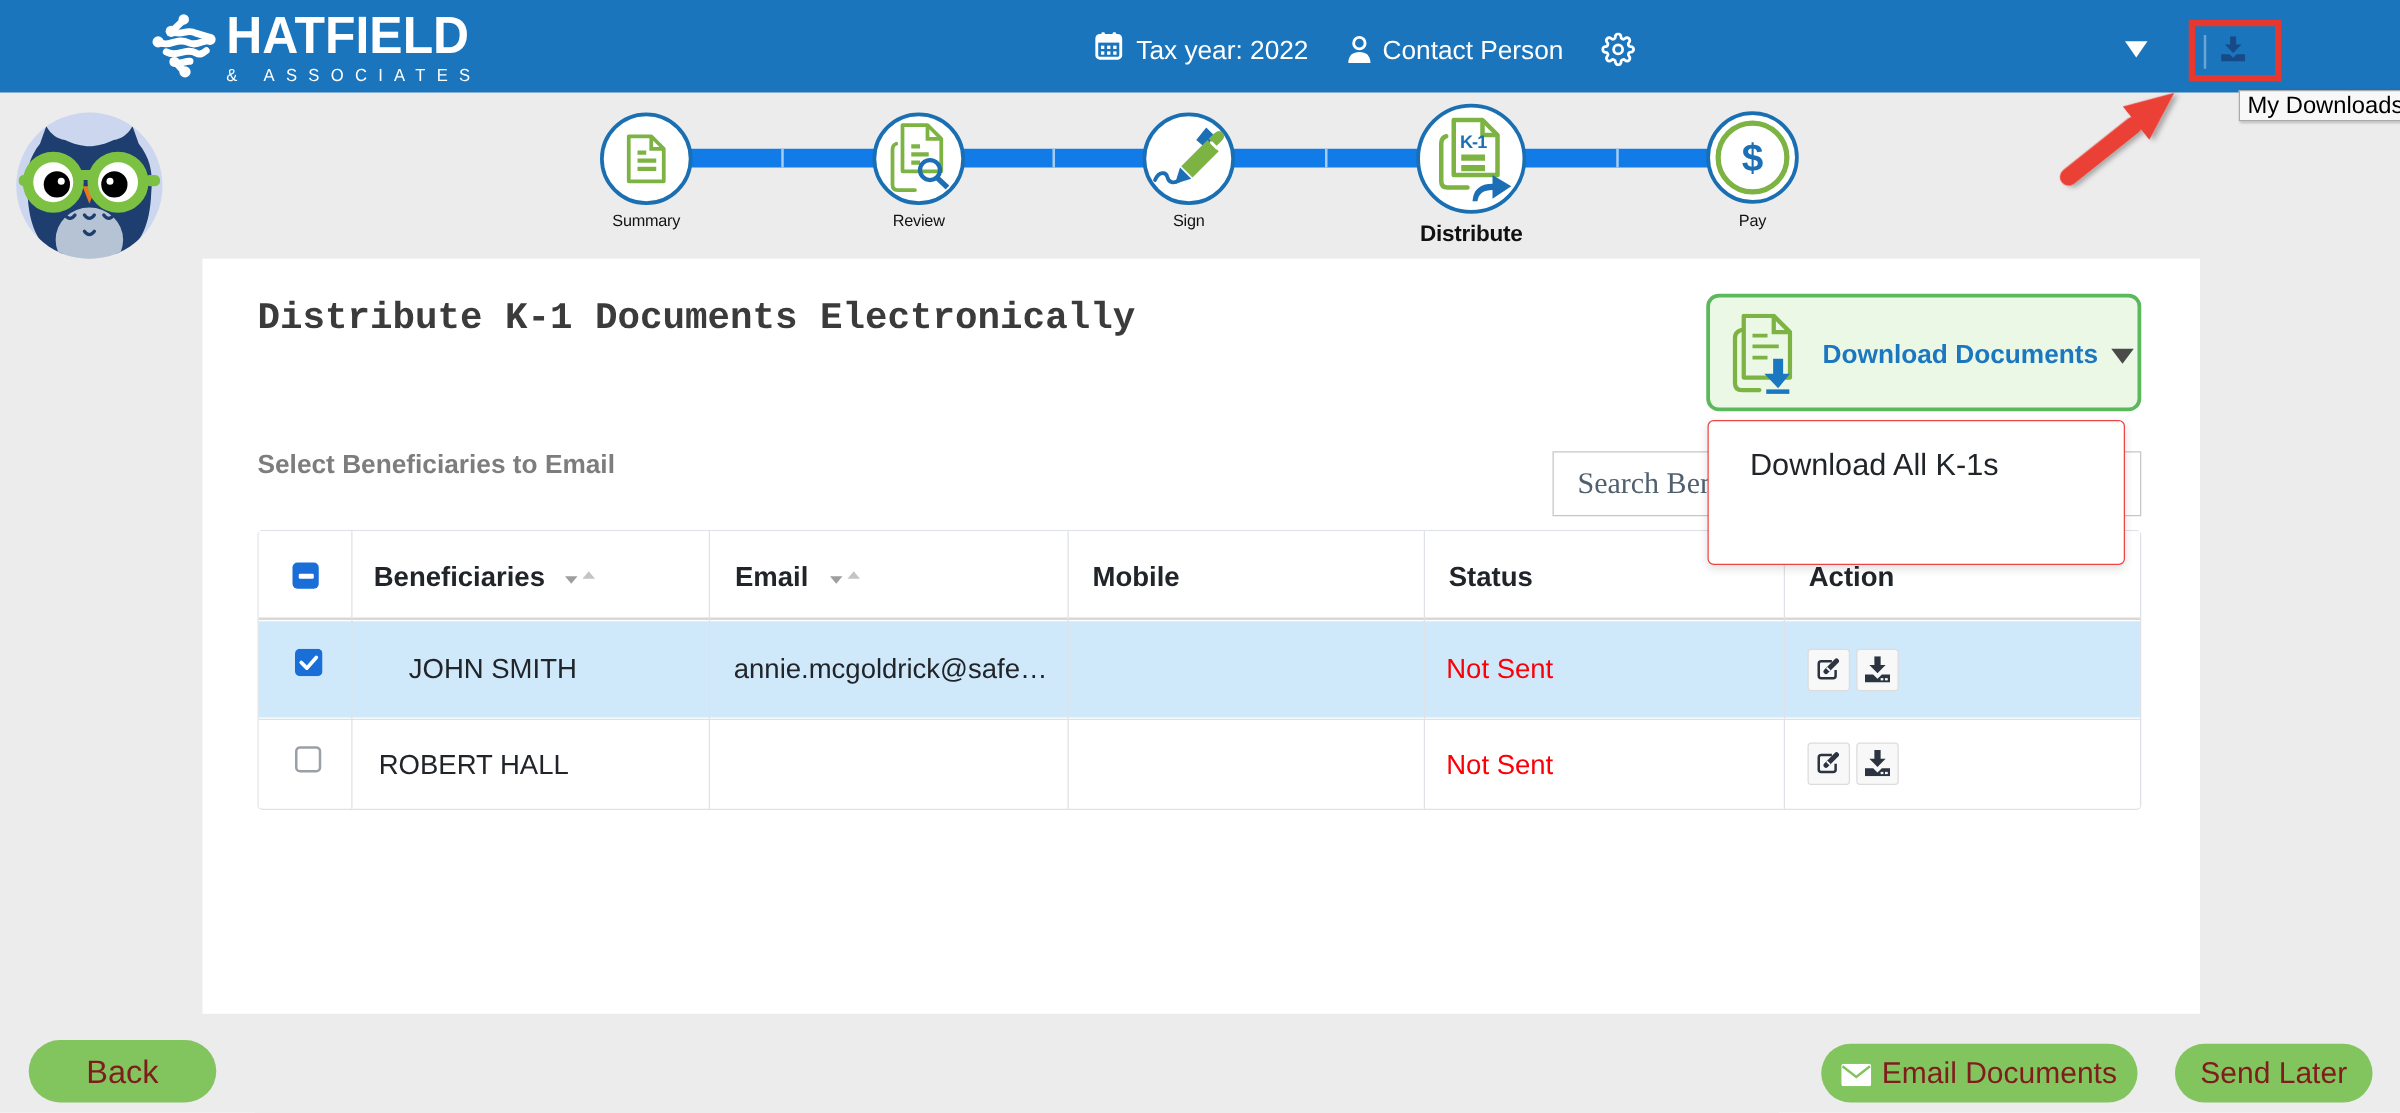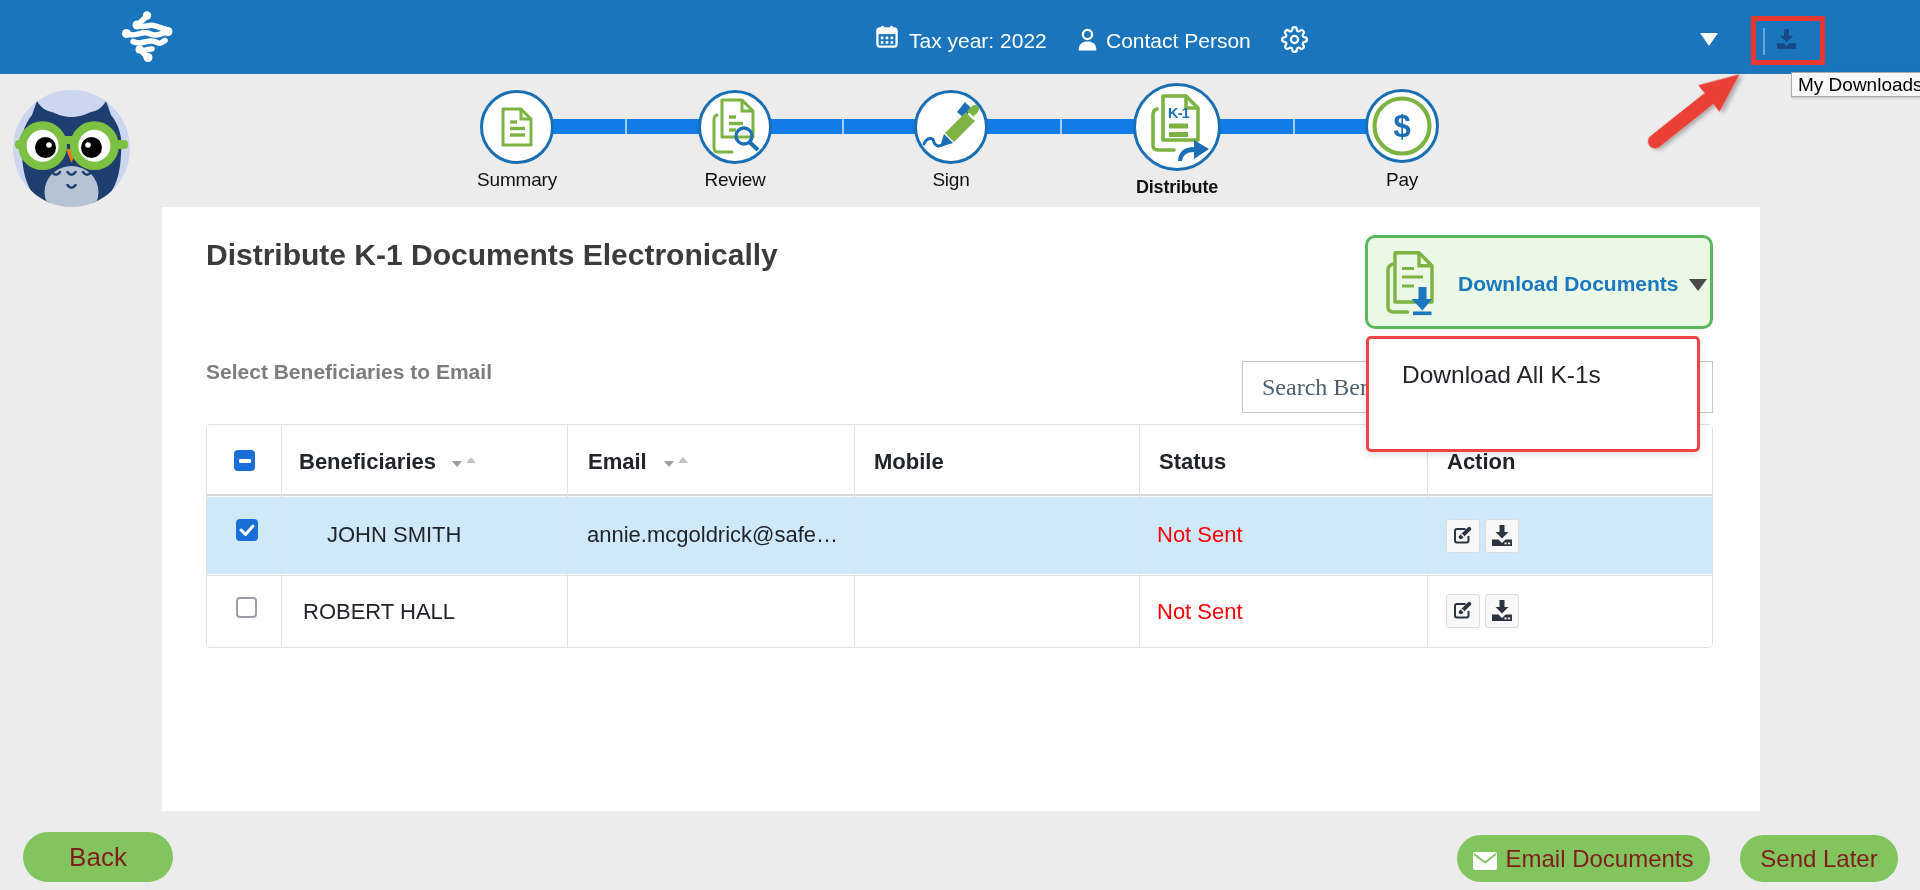--- a/index.html
+++ b/index.html
@@ -11,33 +11,33 @@
 #logo-main { font-size:42px; font-weight:bold; letter-spacing:0px; transform:scaleX(0.95); transform-origin:left; line-height:1; }
 #logo-sub { font-size:14px; letter-spacing:9.5px; margin-top:3px; transform:scaleX(0.95); transform-origin:left; }
 .hmenu { position:absolute; color:#fff; font-size:21px; top:29px; white-space:nowrap; }
 
 #redbox { position:absolute; left:1751px; top:16px; width:74px; height:49px; border:5px solid #e6382e; }
 #tooltip { position:absolute; left:1791px; top:72px; height:25px; line-height:23px; background:#f8f8f8; border:1px solid #aaa; color:#000; font-size:19px; padding:0 6px; white-space:nowrap; box-shadow:1px 1px 2px rgba(0,0,0,0.2); }
 
 #bar { position:absolute; left:517px; top:119px; width:886px; height:15px; background:#117be8; }
 .bardiv { position:absolute; top:119px; width:2px; height:15px; background:#a5cdf3; }
 .step { position:absolute; background:#fff; border:3px solid #1a6fb3; border-radius:50%; }
-.steplabel { position:absolute; font-size:19px; color:#111; text-align:center; letter-spacing:-0.2px; }
+.steplabel { position:absolute; font-size:13px; color:#111; text-align:center; letter-spacing:-0.2px; }
 
 #card { position:absolute; left:162px; top:207px; width:1598px; height:604px; background:#fff; }
-#h1 { position:absolute; left:206px; top:238px; font-size:30px; font-weight:bold; color:#3b3b3b; letter-spacing:0px; }
+#h1 { position:absolute; left:206px; top:238px; font-size:30px; font-weight:bold; color:#3b3b3b; letter-spacing:0px;font-family:Liberation Mono, monospace; }
 #selben { position:absolute; left:206px; top:360px; font-size:21px; font-weight:bold; color:#7d7d7d; }
 
 #search { position:absolute; left:1242px; top:361px; width:471px; height:52px; background:#fff; border:1px solid #c6c6c6; font-family:"Liberation Serif", serif; font-size:24px; color:#51606e; line-height:50px; padding-left:19px; }
 
 #dlbtn { position:absolute; left:1365px; top:235px; width:348px; height:94px; background:#eaf8e5; border:3px solid #5cb85c; border-radius:10px; }
 #dlbtn-text { position:absolute; left:90px; top:34px; font-size:21px; font-weight:bold; color:#1b77c0; }
 #dlbtn-caret { position:absolute; left:321px; top:41px; width:0; height:0; border-left:9px solid transparent; border-right:9px solid transparent; border-top:12px solid #4a4a4a; }
 
-#ddmenu { position:absolute; left:1366px; top:336px; width:334px; height:116px; background:#fff; border:3px solid #ef4444; border-radius:5px; box-shadow:0 3px 8px rgba(0,0,0,0.12); }
+#ddmenu { position:absolute; left:1366px; top:336px; width:334px; height:116px; background:#fff; border:1px solid #ef4444; border-radius:5px; box-shadow:0 3px 8px rgba(0,0,0,0.12); }
 .dditem { position:absolute; left:33px; font-size:24.5px; color:#212529; }
 
 #tbl { position:absolute; left:206px; top:424px; width:1507px; height:224px; border:1px solid #dee2e6; border-radius:4px; }
 .vline { position:absolute; top:0; width:1px; height:222px; background:#dee2e6; }
 #throw { position:absolute; left:0; top:0; width:1505px; height:71px; background:#fff; border-bottom:2px solid #d8d8d8; }
 .th { position:absolute; top:24px; font-size:22px; font-weight:bold; color:#212529; }
 #row1 { position:absolute; left:0; top:72px; width:1505px; height:77px; background:#cfe9fb; }
 #row2 { position:absolute; left:0; top:150px; width:1505px; height:71px; background:#fff; border-top:1px solid #dee2e6; }
 .td { position:absolute; font-size:22px; color:#212529; }
 .notsent { color:#fb0007; font-size:22px; }
@@ -63,20 +63,24 @@
     </g>
     <g fill="#fff">
       <circle cx="26" cy="10.5" r="4.2"></circle>
       <circle cx="16" cy="20" r="4.5"></circle>
       <circle cx="5.5" cy="28.5" r="4.5"></circle>
       <circle cx="47" cy="26.5" r="4.5"></circle>
       <circle cx="18.5" cy="44.5" r="4"></circle>
       <circle cx="27" cy="52.5" r="4.5"></circle>
     </g>
   </svg>
+  <div id="logo-txt">
+    <div id="logo-main">HATFIELD</div>
+    <div id="logo-sub">&amp; ASSOCIATES</div>
+  </div>
 
   <svg class="abs" style="left:875px; top:25px;" width="24" height="23" viewBox="0 0 24 24">
     <rect x="2" y="3.5" width="20" height="19" rx="2.5" fill="none" stroke="#fff" stroke-width="2.4"></rect>
     <rect x="2" y="3.5" width="20" height="6" fill="#fff"></rect>
     <rect x="5.8" y="0.8" width="3" height="5" rx="1.2" fill="#fff"></rect>
     <rect x="15.2" y="0.8" width="3" height="5" rx="1.2" fill="#fff"></rect>
     <g fill="#fff">
         <rect x="5.5" y="12" width="2.8" height="2.8"></rect>
         <rect x="10.6" y="12" width="2.8" height="2.8"></rect>
         <rect x="15.7" y="12" width="2.8" height="2.8"></rect>

